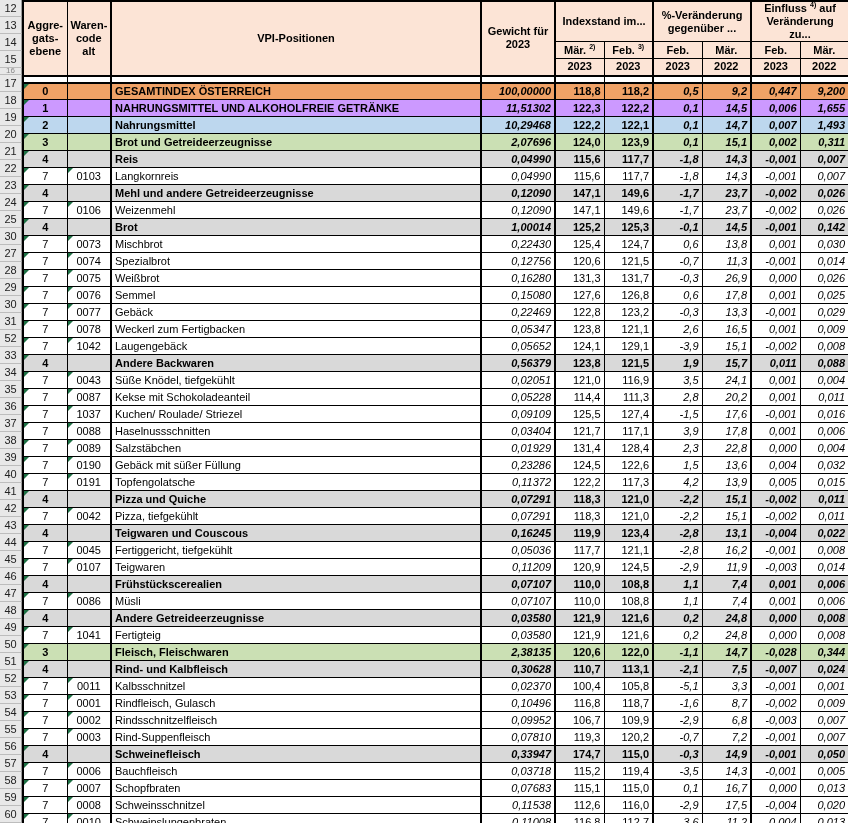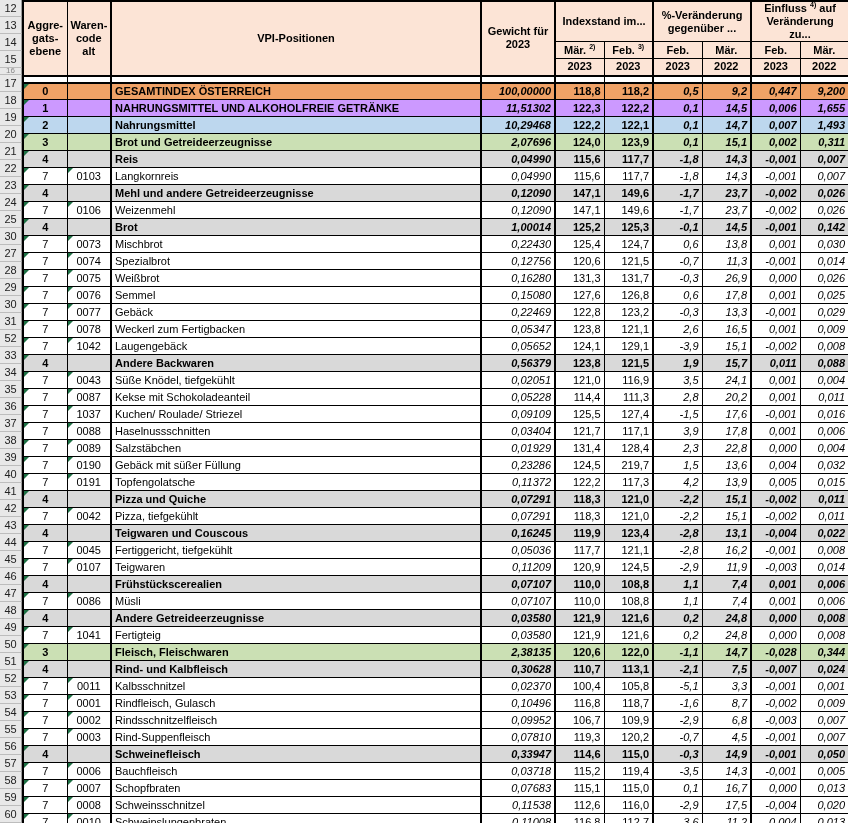--- a/index.html
+++ b/index.html
@@ -464,21 +464,21 @@
           <td class="c-num ital">22,8</td>
           <td class="c-num ital thickL">0,000</td>
           <td class="c-num ital">0,004</td>
         </tr>
         <tr class="datarow l7">
           <td class="c-aggr">7<span class="tri"></span></td>
           <td class="c-code">0190<span class="tri"></span></td>
           <td class="c-name thickL">Gebäck mit süßer Füllung</td>
           <td class="c-num ital thickL">0,23286</td>
           <td class="c-num thickL">124,5</td>
-          <td class="c-num">219,7</td>
+          <td class="c-num">122,6</td>
           <td class="c-num ital thickL">1,5</td>
           <td class="c-num ital">13,6</td>
           <td class="c-num ital thickL">0,004</td>
           <td class="c-num ital">0,032</td>
         </tr>
         <tr class="datarow l7">
           <td class="c-aggr">7<span class="tri"></span></td>
           <td class="c-code">0191<span class="tri"></span></td>
           <td class="c-name thickL">Topfengolatsche</td>
           <td class="c-num ital thickL">0,11372</td>
@@ -658,30 +658,30 @@
           <td class="c-num ital">0,007</td>
         </tr>
         <tr class="datarow l7">
           <td class="c-aggr">7<span class="tri"></span></td>
           <td class="c-code">0003<span class="tri"></span></td>
           <td class="c-name thickL">Rind-Suppenfleisch</td>
           <td class="c-num ital thickL">0,07810</td>
           <td class="c-num thickL">119,3</td>
           <td class="c-num">120,2</td>
           <td class="c-num ital thickL">-0,7</td>
-          <td class="c-num ital">4,5</td>
+          <td class="c-num ital">7,2</td>
           <td class="c-num ital thickL">-0,001</td>
           <td class="c-num ital">0,007</td>
         </tr>
         <tr class="datarow l4">
           <td class="c-aggr">4<span class="tri"></span></td>
           <td class="c-code"></td>
           <td class="c-name thickL">Schweinefleisch</td>
           <td class="c-num ital thickL">0,33947</td>
-          <td class="c-num thickL">114,6</td>
+          <td class="c-num thickL">174,7</td>
           <td class="c-num">115,0</td>
           <td class="c-num ital thickL">-0,3</td>
           <td class="c-num ital">14,9</td>
           <td class="c-num ital thickL">-0,001</td>
           <td class="c-num ital">0,050</td>
         </tr>
         <tr class="datarow l7">
           <td class="c-aggr">7<span class="tri"></span></td>
           <td class="c-code">0006<span class="tri"></span></td>
           <td class="c-name thickL">Bauchfleisch</td>

